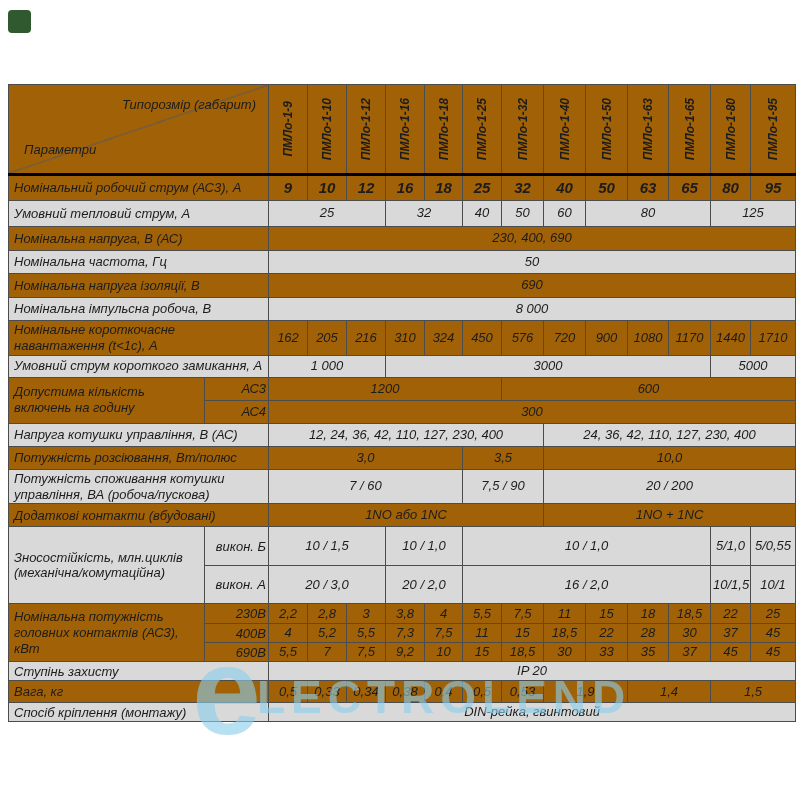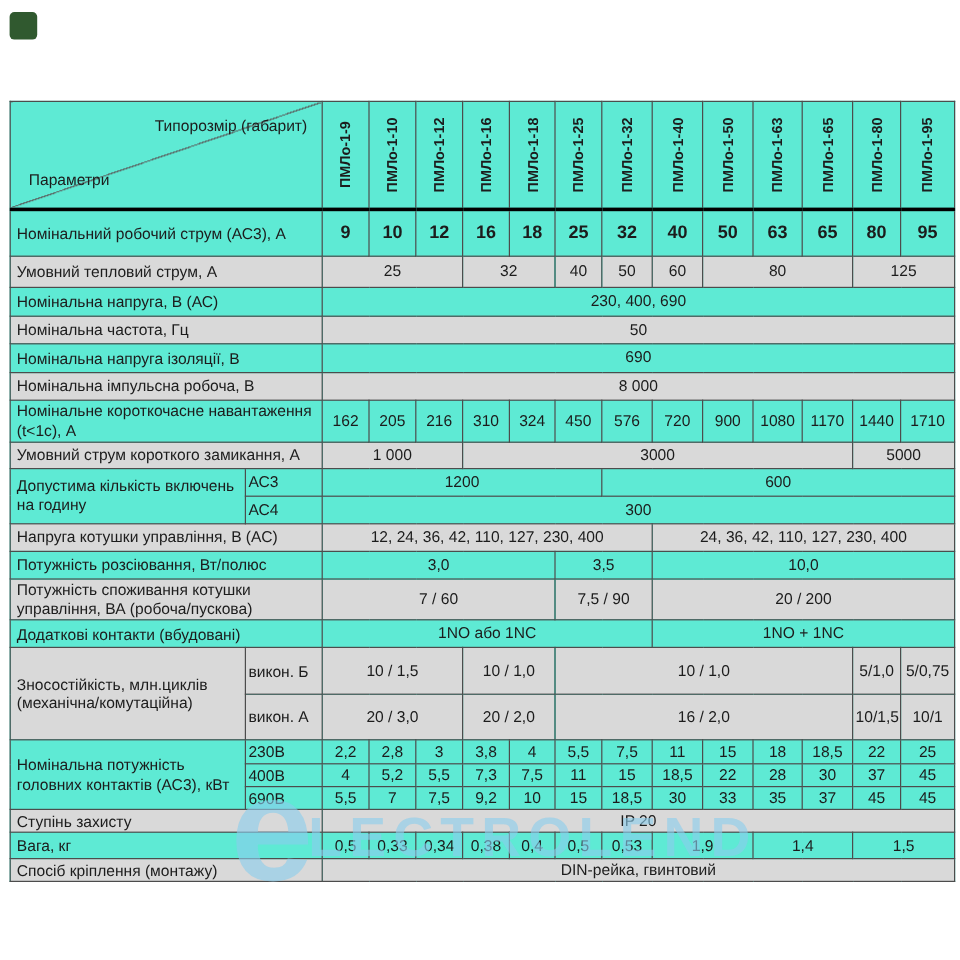--- a/index.html
+++ b/index.html
@@ -8,42 +8,43 @@
     font-family:"Liberation Sans", sans-serif;
     color:#1c1c1c;position:relative;overflow:hidden;
   }
   .logo-square{
     position:absolute;left:8px;top:10px;width:23px;height:23px;
     border-radius:4px;
   }
   table.spec{
     position:absolute;left:8px;top:84px;width:787px;
     border-collapse:collapse;table-layout:fixed;
-    background:#5eead4;
+    background:#a16207;
+    font-style:italic;
   }
   td,th{
     border:1px solid #4c4c4c;
     padding:0 2px;font-size:13px;font-weight:normal;
     overflow:hidden;vertical-align:middle;
   }
   thead th{border-bottom:3px solid #000;height:88px;vertical-align:middle;}
   th.corner{position:relative;padding:0;
     background:linear-gradient(to bottom right,
       rgba(0,0,0,0) calc(50% - 1px), #5a5a5a calc(50% - 1px),
       #5a5a5a calc(50% + 0px), rgba(0,0,0,0) calc(50% + 0px));
   }
   .c-top{position:absolute;top:12px;right:12px;font-size:13px;}
   .c-bot{position:absolute;bottom:16px;left:15px;font-size:13px;}
   .vtext{
     writing-mode:vertical-rl;transform:rotate(180deg);
     margin:0 auto;font-weight:bold;font-size:12px;white-space:nowrap;
   }
   td.lbl{text-align:left;padding:1px 3px 1px 5px;line-height:1.22;}
   td.val{text-align:center;line-height:1.1;}
-  td.sub{text-align:left;}
+  td.sub{text-align:right;}
   tr.shaded td{background:#d9d9d9;}
   tr.bold td.val{font-weight:bold;font-size:15px;}
   .watermark{
     position:absolute;left:192px;top:645px;height:104px;
     display:flex;align-items:center;pointer-events:none;z-index:5;
     white-space:nowrap;
   }
   .wm-e{font-size:124px;font-weight:bold;line-height:1;margin-right:-4px;position:relative;top:-6px;}
   .wm-text{font-size:46px;font-weight:bold;letter-spacing:6px;}
 </style>
@@ -113,21 +114,21 @@
           </th>
           <th>
             <div class="vtext">ПМЛо-1-80</div>
           </th>
           <th>
             <div class="vtext">ПМЛо-1-95</div>
           </th>
         </tr>
     </thead>
     <tbody id="tbody">
-        <tr class="bold" style="height: 39px;">
+        <tr class="bold" style="height: 26px;">
           <td class="lbl" rowspan="1" colspan="2">Номінальний робочий струм (АС3), А</td>
           <td class="val" colspan="1">9</td>
           <td class="val" colspan="1">10</td>
           <td class="val" colspan="1">12</td>
           <td class="val" colspan="1">16</td>
           <td class="val" colspan="1">18</td>
           <td class="val" colspan="1">25</td>
           <td class="val" colspan="1">32</td>
           <td class="val" colspan="1">40</td>
           <td class="val" colspan="1">50</td>
@@ -216,21 +217,21 @@
           <td class="val" colspan="7">1NO або 1NC</td>
           <td class="val" colspan="6">1NO + 1NC</td>
         </tr>
         <tr class="shaded" style="height: 39px;">
           <td class="lbl" rowspan="2" colspan="1">Зносостійкість, млн.циклів (механічна/комутаційна)</td>
           <td class="sub">викон. Б</td>
           <td class="val" colspan="3">10 / 1,5</td>
           <td class="val" colspan="2">10 / 1,0</td>
           <td class="val" colspan="6">10 / 1,0</td>
           <td class="val" colspan="1">5/1,0</td>
-          <td class="val" colspan="1">5/0,75</td>
+          <td class="val" colspan="1">5/0,55</td>
         </tr>
         <tr class="shaded" style="height: 38px;">
           <td class="sub">викон. А</td>
           <td class="val" colspan="3">20 / 3,0</td>
           <td class="val" colspan="2">20 / 2,0</td>
           <td class="val" colspan="6">16 / 2,0</td>
           <td class="val" colspan="1">10/1,5</td>
           <td class="val" colspan="1">10/1</td>
         </tr>
         <tr style="height: 20px;">

